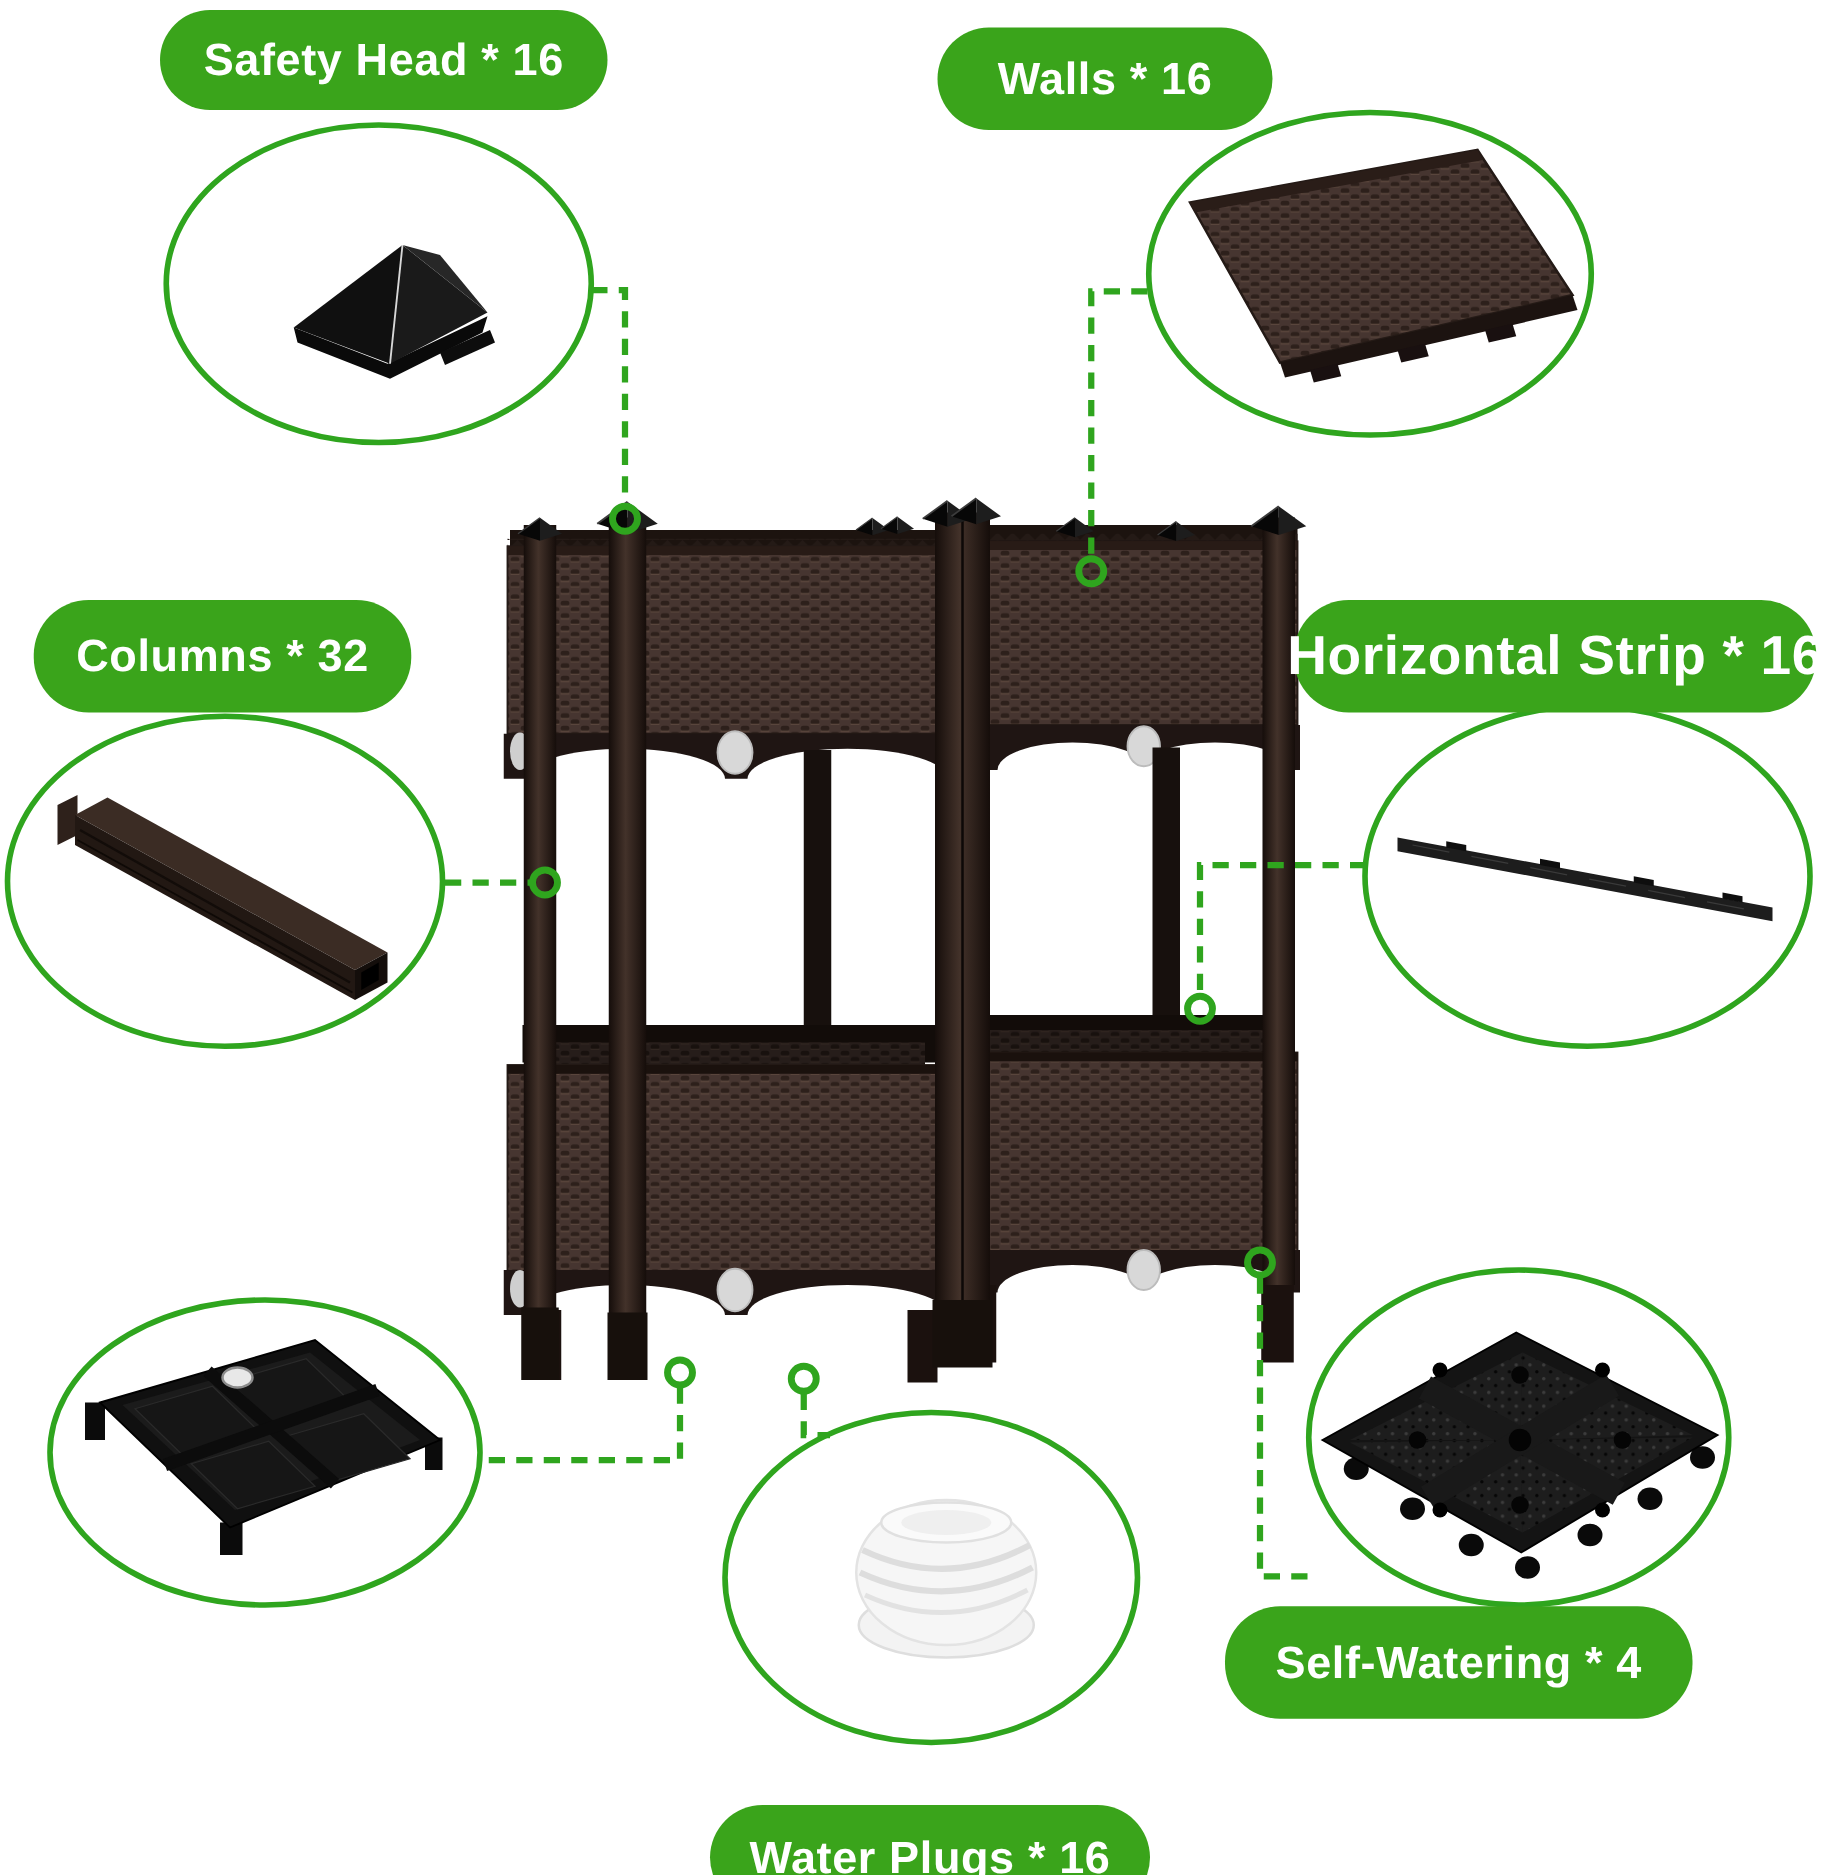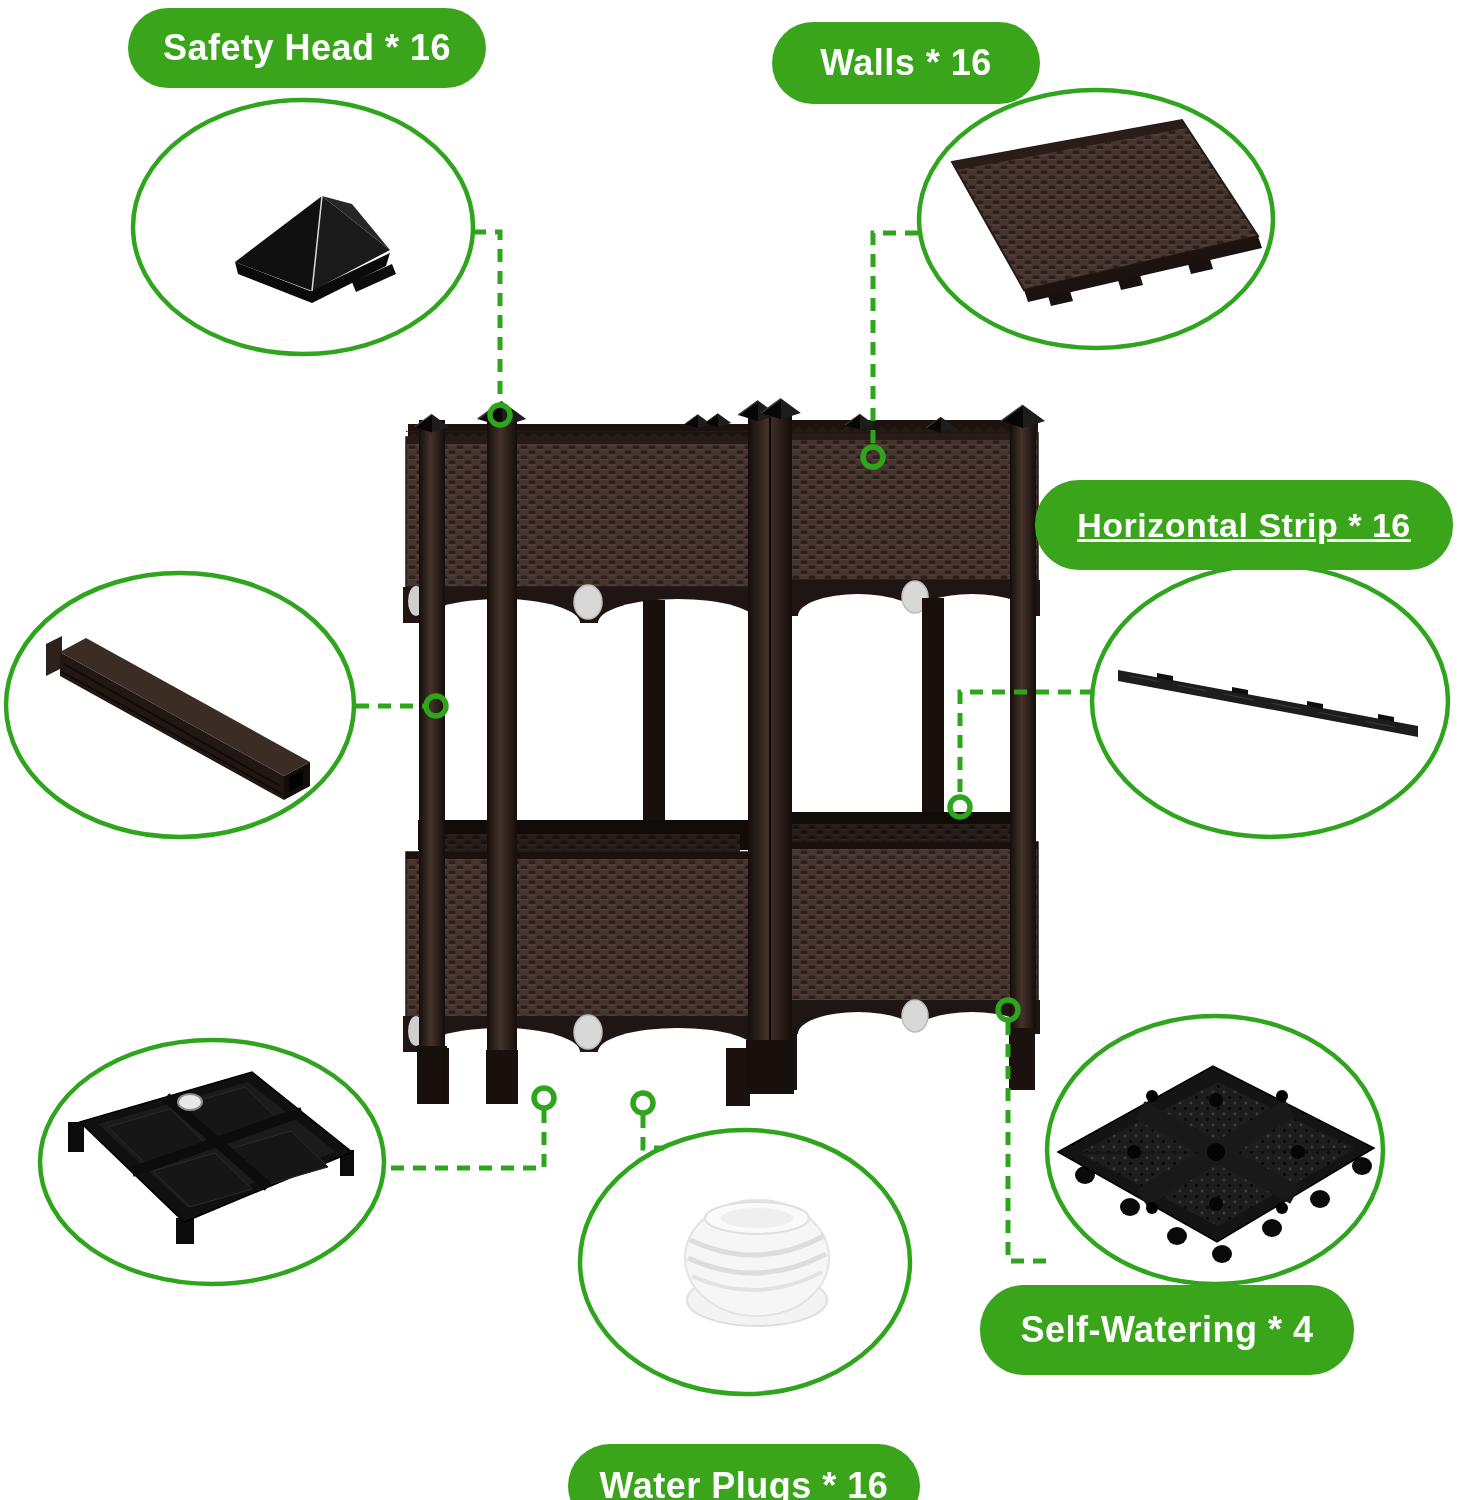--- a/index.html
+++ b/index.html
@@ -3,23 +3,23 @@
 <meta charset="utf-8">
 <style>
   html,body{margin:0;padding:0;background:#fff;}
   .canvas{position:relative;width:1458px;height:1500px;background:var(--background,#fff);
           font-family:"Liberation Sans",sans-serif;overflow:hidden;border-radius:28px;}
   .canvas svg{position:absolute;left:0;top:0;}
   .pill{position:absolute;display:flex;align-items:center;justify-content:center;
         background:var(--accent-green,#3aa41b);color:#fff;font-weight:bold;
         font-size:36px;letter-spacing:.5px;border-radius:44px;white-space:nowrap;}
   .p1{left:128px;top:8px;width:358px;height:80px;}
-  .p2{left:772px;top:22px;width:268px;height:82px;}
+  .p2{left:750px;top:22px;width:268px;height:82px;}
   .p3{left:27px;top:480px;width:302px;height:90px;}
-  .p4{left:1035px;top:480px;width:418px;height:90px;font-size:34px;text-decoration:underline;}
+  .p4{left:1035px;top:480px;width:418px;height:90px;font-size:44px;}
   .p5{left:30px;top:1303px;width:330px;height:88px;}
   .p6{left:568px;top:1408px;width:352px;height:84px;margin-top:36px;}
   .p7{left:980px;top:1285px;width:374px;height:90px;}
   .grn{stroke:var(--line-green,#2fa51e);}
 </style>
 </head>
 <body>
 
 <div class="canvas">
 
@@ -240,20 +240,23 @@
     <circle cx="1282" cy="1208" r="6" fill="#000000"></circle>
   </g>
 </svg>
 
   <div class="pill p1">
     <span>Safety Head * 16</span>
   </div>
   <div class="pill p2">
     <span>Walls * 16</span>
   </div>
+  <div class="pill p3">
+    <span>Columns * 32</span>
+  </div>
   <div class="pill p4">
     <span>Horizontal Strip * 16</span>
   </div>
   <div class="pill p6">
     <span>Water Plugs * 16</span>
   </div>
   <div class="pill p7">
     <span>Self-Watering * 4</span>
   </div>
 </div>

